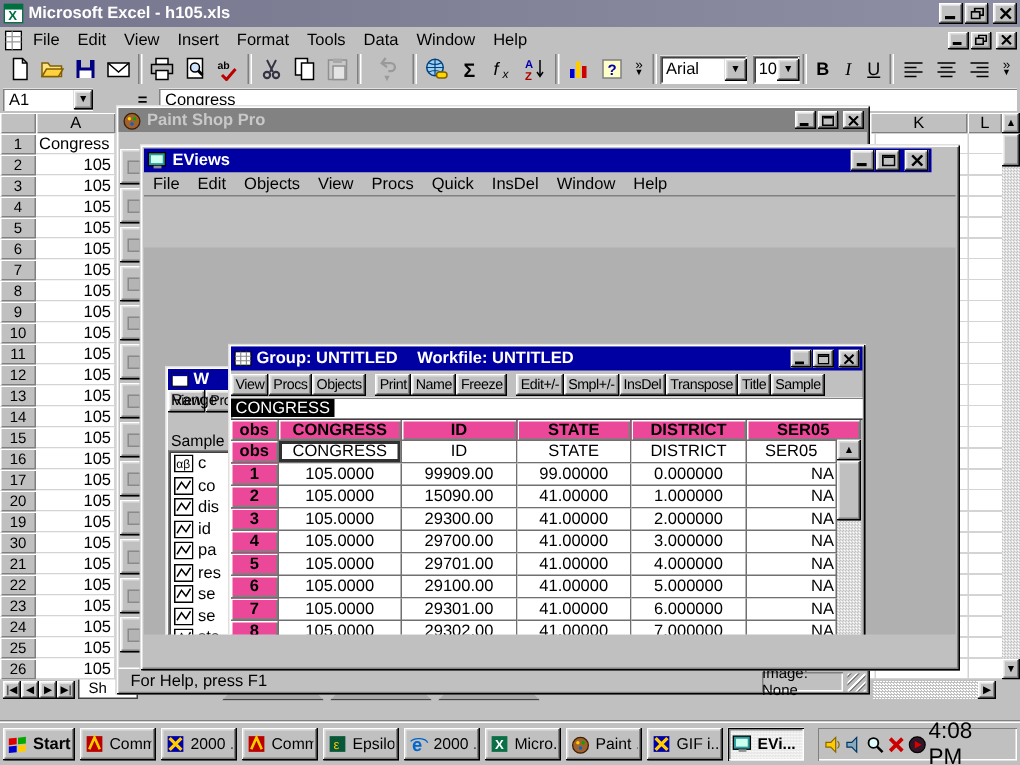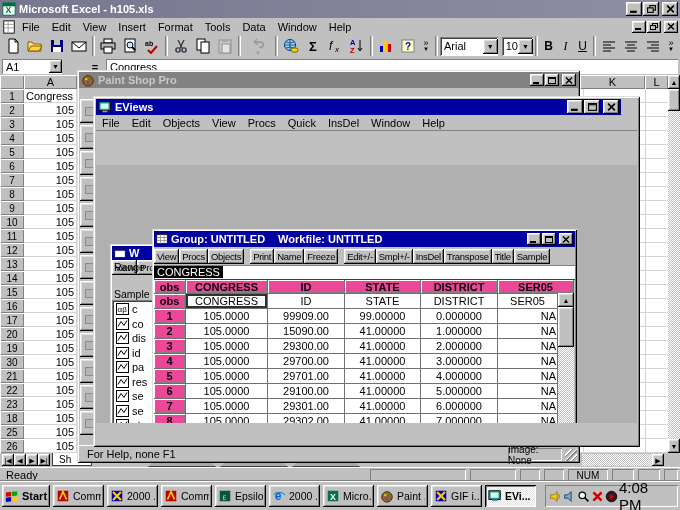--- a/index.html
+++ b/index.html
@@ -392,21 +392,21 @@
         </div>
         <div class="xl-row">
           <div class="xl-rowhdr">22</div>
           <div class="xl-cellA num" style="">105</div>
         </div>
         <div class="xl-row">
           <div class="xl-rowhdr">23</div>
           <div class="xl-cellA num" style="">105</div>
         </div>
         <div class="xl-row">
-          <div class="xl-rowhdr">18</div>
+          <div class="xl-rowhdr">24</div>
           <div class="xl-cellA num" style="">105</div>
         </div>
         <div class="xl-row">
           <div class="xl-rowhdr">25</div>
           <div class="xl-cellA num" style="">105</div>
         </div>
         <div class="xl-row">
           <div class="xl-rowhdr">26</div>
           <div class="xl-cellA num" style="">105</div>
         </div>
@@ -429,31 +429,20 @@
       <span class="abs btn95 scrbtn" style="left:26px;top:1px;width:12px;height:12px;">▶</span>
       <span class="abs btn95 scrbtn" style="left:38px;top:1px;width:12px;height:12px;">▶|</span>
       <span class="abs" style="left:52px;top:0;width:40px;height:13px;background:#fff;border:1px solid #404040;border-top:none;display:flex;align-items:center;padding-left:6px;font-size:10px;">Sh</span>
       <span class="abs dither" style="left:582px;top:1px;width:70px;height:12px;"></span>
       <span class="abs btn95 scrbtn" style="left:652px;top:1px;width:12px;height:12px;">▶</span>
     </div>
     <span class="tabshape" style="left:148px;width:68px;"></span>
     <span class="tabshape" style="left:220px;width:68px;"></span>
     <span class="tabshape" style="left:292px;width:68px;"></span>
 
-    <div class="abs" style="left:0;top:467px;width:680px;height:14px;background:#c0c0c0;border-top:1px solid #fff;">
-      <span class="abs" style="left:6px;top:1px;">Ready</span>
-      <span class="abs sunk1" style="left:370px;top:1px;width:96px;height:12px;"></span>
-      <span class="abs sunk1" style="left:470px;top:1px;width:46px;height:12px;"></span>
-      <span class="abs sunk1" style="left:520px;top:1px;width:20px;height:12px;"></span>
-      <span class="abs sunk1" style="left:544px;top:1px;width:20px;height:12px;"></span>
-      <span class="abs sunk1" style="left:568px;top:1px;width:40px;height:12px;display:flex;align-items:center;justify-content:center;font-size:10px;">NUM</span>
-      <span class="abs sunk1" style="left:612px;top:1px;width:22px;height:12px;"></span>
-      <span class="abs sunk1" style="left:638px;top:1px;width:22px;height:12px;"></span>
-      <span class="abs sunk1" style="left:664px;top:1px;width:14px;height:12px;"></span>
-    </div>
   </div>
 
   <div class="abs win" id="psp" style="left:77px;top:70px;width:503px;height:393px;">
     <div class="abs titlebar" style="left:2px;top:2px;width:499px;height:16px;background:#828282;color:#c8c8c8;">
       <span class="ticon">
           <svg viewBox="0 0 16 16">
             <circle cx="8" cy="9" r="6" fill="#a06030" stroke="#402000"></circle>
             <circle cx="6" cy="7" r="1.3" fill="#fc0"></circle>
             <circle cx="10" cy="7" r="1.3" fill="#0a0"></circle>
             <circle cx="8" cy="11" r="1.3" fill="#06c"></circle>
@@ -514,21 +503,21 @@
           <div class="pshape"></div>
         </div>
         <div class="ptool btn95">
           <div class="pshape"></div>
         </div>
         <div class="ptool btn95">
           <div class="pshape"></div>
         </div>
       </div>
     <div class="abs" style="left:2px;top:375px;width:499px;height:16px;background:#c0c0c0;border-top:1px solid #fff;display:flex;align-items:center;">
-      <span style="padding-left:8px;">For Help, none F1</span>
+      <span style="padding-left:8px;">For Help, press F1</span>
       <span class="abs sunk1" style="left:429px;top:2px;width:54px;height:13px;display:flex;align-items:center;justify-content:center;font-size:10px;">Image: None</span>
       <span class="abs" style="left:486px;top:3px;width:12px;height:12px;background:repeating-linear-gradient(135deg,#fff 0 1px,#808080 1px 2px,#c0c0c0 2px 4px);"></span>
     </div>
   </div>
 
   <div class="abs win" id="eviews" style="left:93px;top:96px;width:547px;height:351px;">
     <div class="abs titlebar tb-blue" style="left:3px;top:3px;width:525px;height:16px;">
       <span class="ticon">
           <svg viewBox="0 0 16 16">
             <rect x="1" y="2" width="13" height="10" fill="#2a9a9a" stroke="#000"></rect>

